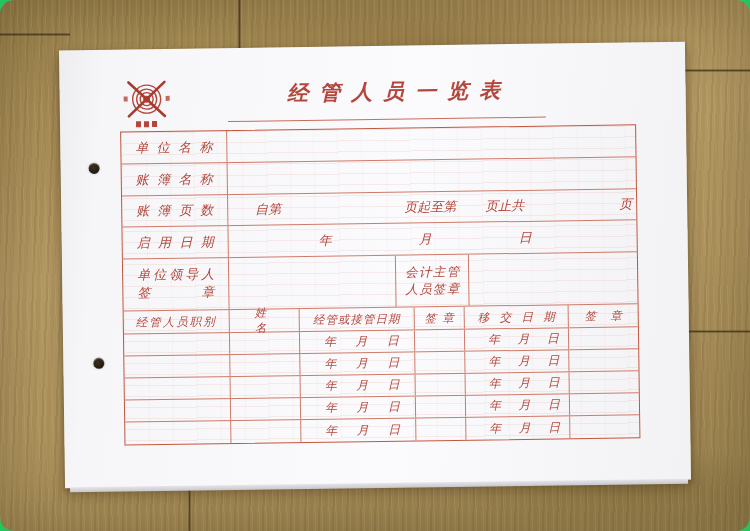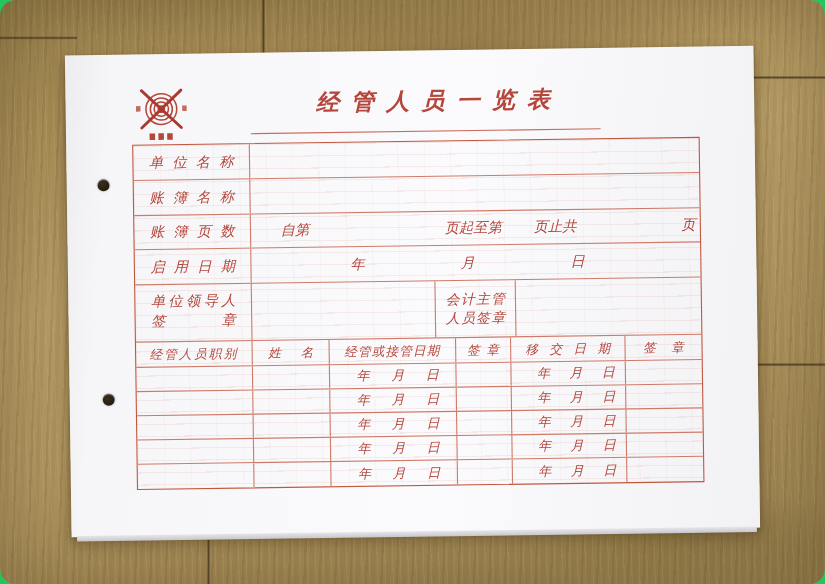--- a/index.html
+++ b/index.html
@@ -83,21 +83,21 @@
   .two-line .lab{line-height:1.15;}
   .mid-sign .lab{padding:0 9px;font-size:12.5px;}
   .pages-cell{position:relative;font-size:13px;}
   .pages-cell span{position:absolute;top:50%;transform:translateY(-50%);white-space:nowrap;}
   .seg0{left:27px;}  .seg1{left:128px;margin-left:48px;} .seg2{left:257px;} .seg3{left:391px;}
   .date-wide{justify-content:space-between;padding:0 105px 0 90px;font-size:13px;}
   .head .cell{font-size:11.5px;justify-content:center;}
   .head .hA{letter-spacing:2px;}
   .head .hC{letter-spacing:1px;}
   .head .just{display:block;text-align:justify;text-align-last:justify;width:100%;}
-  .head .hB{padding:0 14px;}
+  .head .hB{padding:0 25px;}
   .head .hD{padding:0 10px;}
   .head .hE{padding:0 13px;}
   .head .hF{padding:0 16px;}
   .datec{justify-content:space-between;font-size:12px;}
   .datec.c{padding:0 15px 0 24px;}
   .datec.e{padding:0 9px 0 23px;}
 </style>
 </head>
 <body>
 

